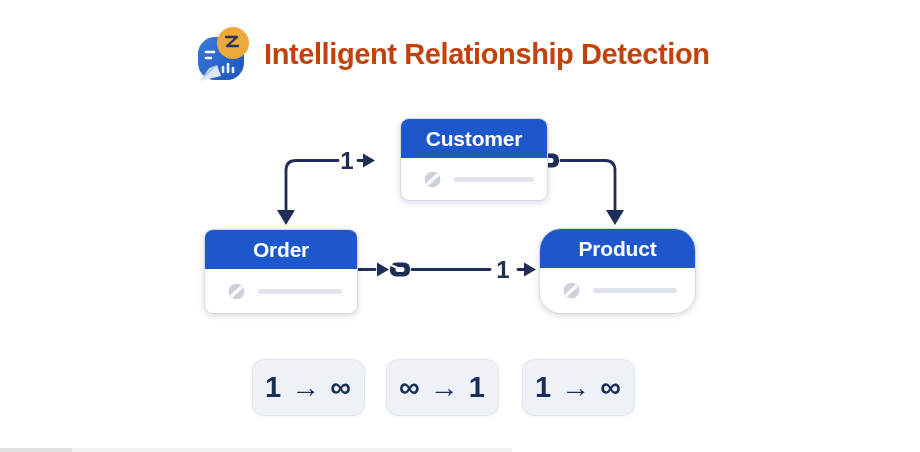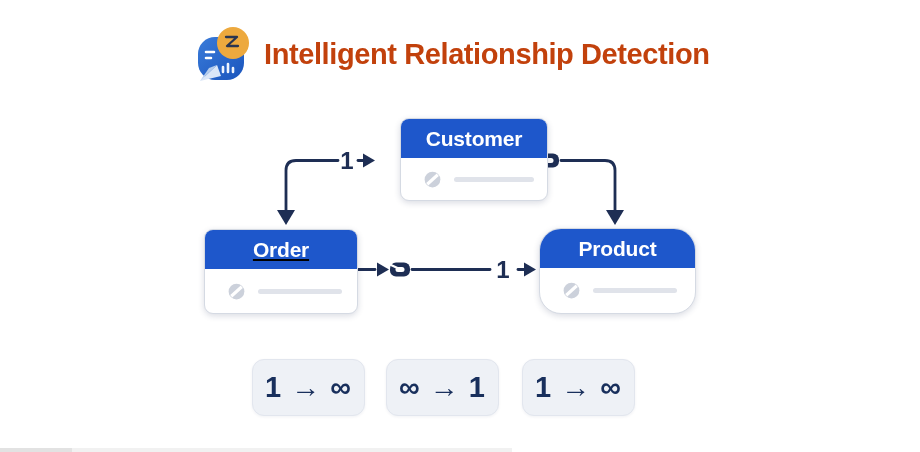--- a/index.html
+++ b/index.html
@@ -22,21 +22,21 @@
   .entity-header{
     height:39px;background:#1e57cb;display:flex;align-items:center;justify-content:center;
   }
   .entity-name{color:#ffffff;font-size:21px;font-weight:700;letter-spacing:-0.2px;}
   .entity-body{
     height:calc(100% - 39px);display:flex;align-items:center;padding-left:21px;gap:11px;
   }
   .key-icon{width:21px;height:21px;flex:0 0 auto;}
   .field-placeholder{height:5px;border-radius:3px;background:#e0e3ea;}
   #entity-customer{left:375px;top:118px;width:148px;height:83px;margin-left:25px;}
-  #entity-order{left:204px;top:229px;width:154px;height:85px;text-decoration:underline;}
+  #entity-order{left:204px;top:229px;width:154px;height:85px;}
   #entity-product{left:539px;top:228px;width:157px;height:86px;border-radius:22px;}
   #entity-customer .field-placeholder{width:80px;}
   #entity-order .field-placeholder{width:84px;}
   #entity-product .field-placeholder{width:84px;}
   
   .connector-layer{position:absolute;left:0;top:0;width:920px;height:452px;pointer-events:none;}
   .connector-layer path.wire{stroke:#1e2e54;stroke-width:2.8;fill:none;stroke-linecap:round;}
   .connector-layer .head{fill:#1e2e54;}
   .connector-layer text{
     font-family:"Liberation Sans","DejaVu Sans",sans-serif;

